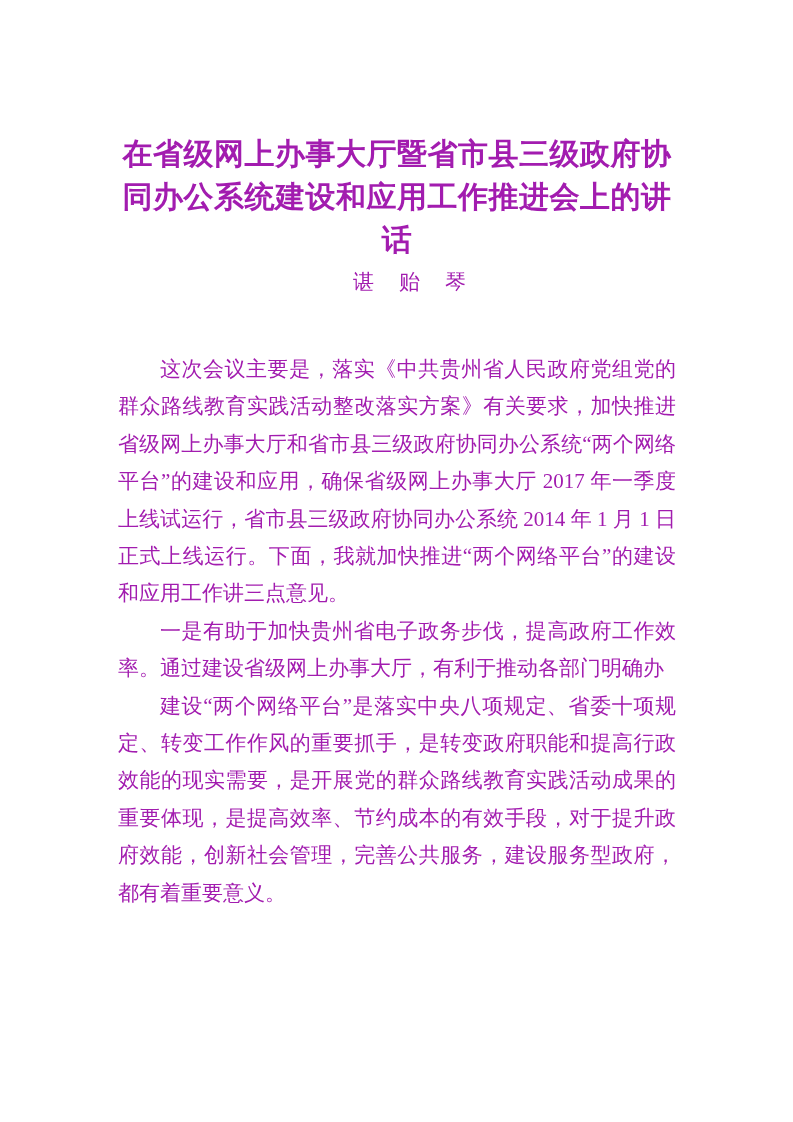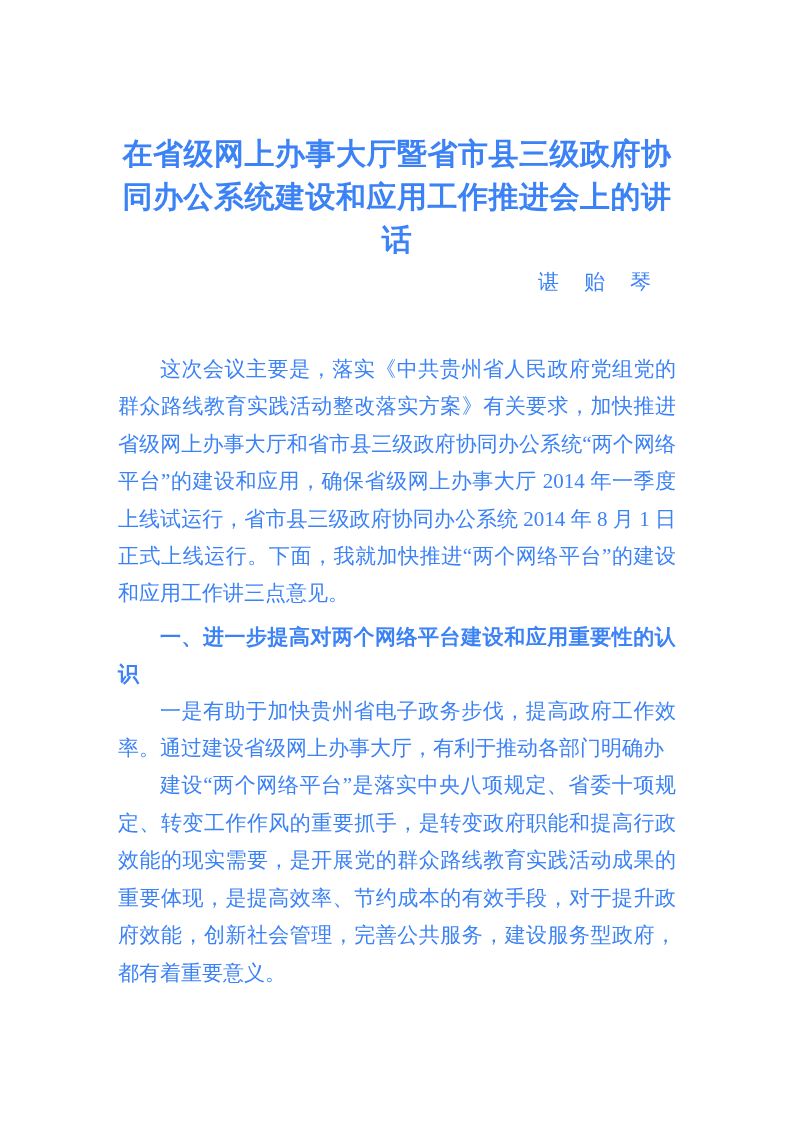--- a/index.html
+++ b/index.html
@@ -9,36 +9,36 @@
   }
   .page {
     position: relative;
     width: 793px;
     height: 1120px;
     margin: 0 auto;
     background: #ffffff;
     box-sizing: border-box;
     padding: 0 117px 12px 118px;
     overflow: hidden;
-    color: #3b82f6;
+    color: #a21caf;
     font-family: "Liberation Serif", "DejaVu Serif", serif;
   }
   .doc-title {
     margin: 132px 0 0 0;
     font-size: 30px;
     line-height: 43px;
     font-weight: bold;
     text-align: center;
     letter-spacing: 0.5px;
   }
   .doc-author {
     margin: 3px 0 0 0;
     font-size: 21px;
     line-height: 37px;
-    text-align: right;
+    text-align: center;
     letter-spacing: 25px;
     text-indent: 50px;
     white-space: nowrap;
   }
   .doc-body {
     margin-top: 50px;
   }
   .doc-body p {
     margin: 0;
     font-size: 21px;
@@ -59,21 +59,20 @@
 </head>
 <body>
 
 <div class="page">
   <h1 class="doc-title">在省级网上办事大厅暨省市县三级政府协同办公系统建设和应用工作推进会上的讲话</h1>
 
   <div class="doc-author">谌贻琴</div>
 
   <div class="doc-body">
 
-    <p class="para">这次会议主要是，落实《中共贵州省人民政府党组党的群众路线教育实践活动整改落实方案》有关要求，加快推进省级网上办事大厅和省市县三级政府协同办公系统“两个网络平台”的建设和应用，确保省级网上办事大厅 2014 年一季度上线试运行，省市县三级政府协同办公系统 2014 年 8 月 1 日正式上线运行。下面，我就加快推进“两个网络平台”的建设和应用工作讲三点意见。</p>
+    <p class="para">这次会议主要是，落实《中共贵州省人民政府党组党的群众路线教育实践活动整改落实方案》有关要求，加快推进省级网上办事大厅和省市县三级政府协同办公系统“两个网络平台”的建设和应用，确保省级网上办事大厅 2017 年一季度上线试运行，省市县三级政府协同办公系统 2014 年 1 月 1 日正式上线运行。下面，我就加快推进“两个网络平台”的建设和应用工作讲三点意见。</p>
 
-    <p class="heading">一、进一步提高对两个网络平台建设和应用重要性的认识</p>
 
     <p class="para">一是有助于加快贵州省电子政务步伐，提高政府工作效率。通过建设省级网上办事大厅，有利于推动各部门明确办</p>
 
     <p class="para">建设“两个网络平台”是落实中央八项规定、省委十项规定、转变工作作风的重要抓手，是转变政府职能和提高行政效能的现实需要，是开展党的群众路线教育实践活动成果的重要体现，是提高效率、节约成本的有效手段，对于提升政府效能，创新社会管理，完善公共服务，建设服务型政府，都有着重要意义。</p>
   </div>
 </div>
 
 </body></html>

